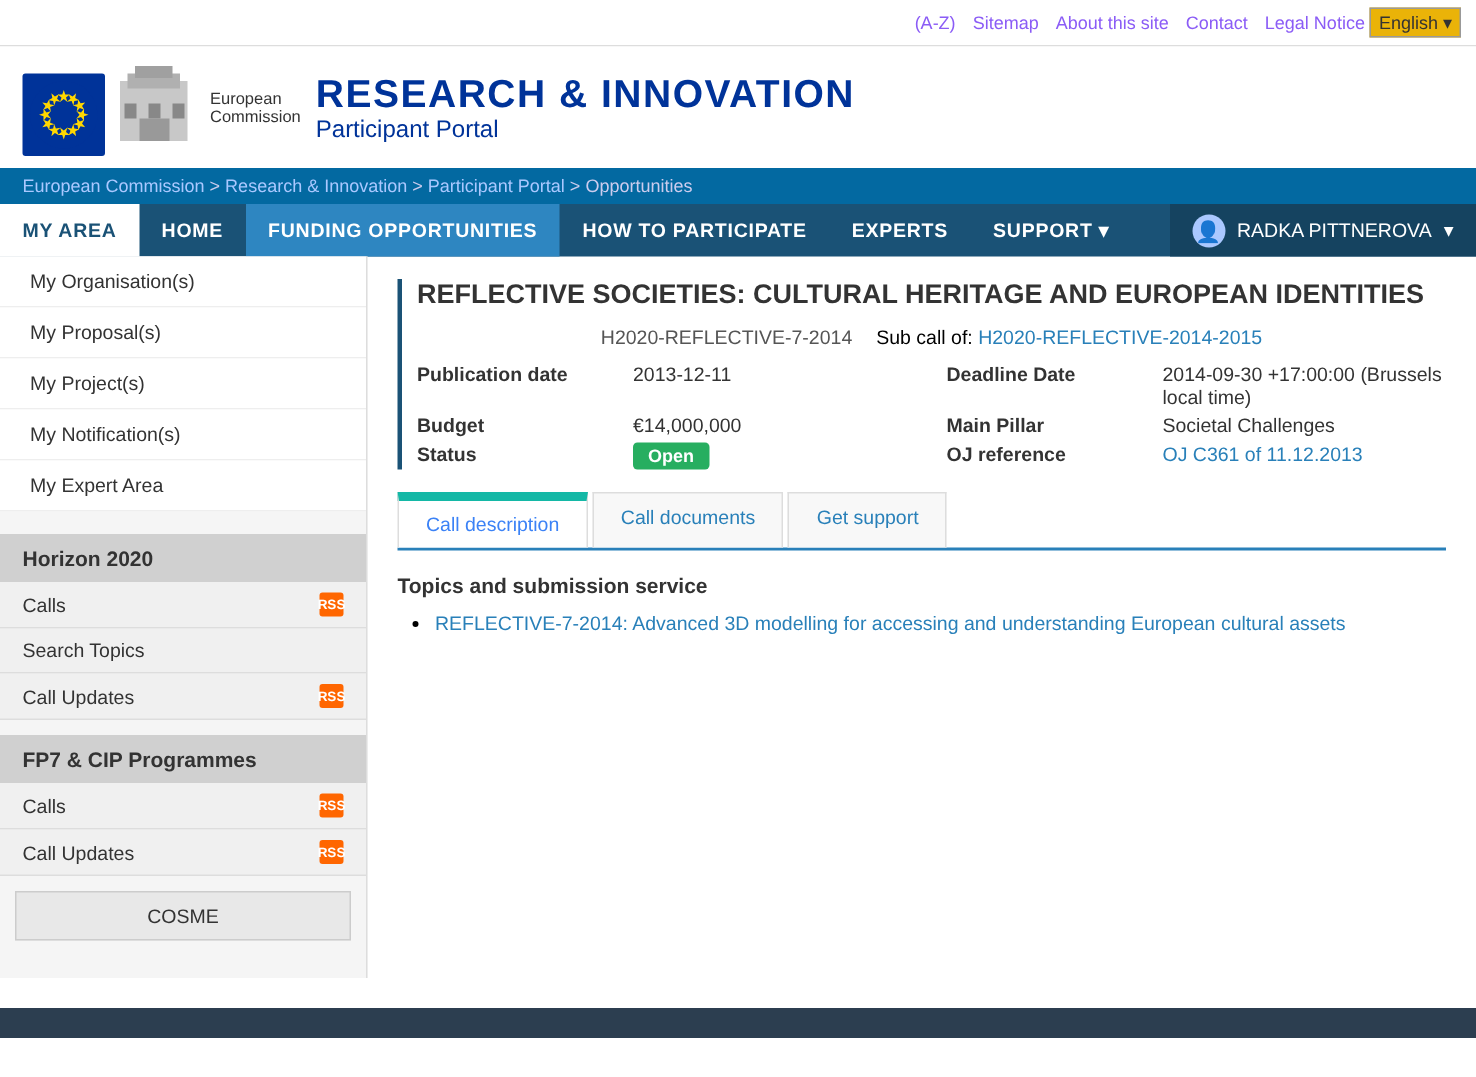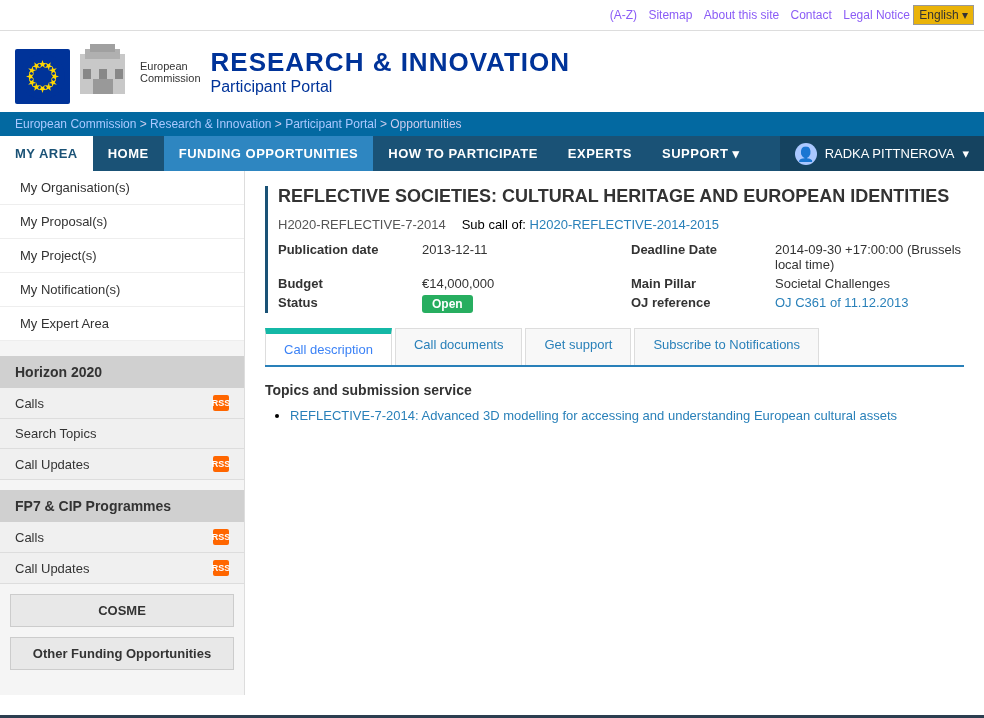--- a/index.html
+++ b/index.html
@@ -177,21 +177,20 @@
     .sidebar-plain {
       display: block;
       padding: 8px 15px;
       background: #e8e8e8;
       border: 1px solid #ccc;
       margin: 10px 10px 5px 10px;
       font-size: 13px;
       color: #333;
       cursor: pointer;
       text-align: center;
-      font-weight: bold;
     }
 
     
     .main-content {
       flex: 1;
       padding: 15px 20px;
     }
 
     .call-title {
       font-size: 18px;
@@ -394,29 +393,28 @@
         <span>Calls</span>
         <div class="rss-icon">RSS</div>
       </div>
       <div class="sidebar-link-item">
         <span>Call Updates</span>
         <div class="rss-icon">RSS</div>
       </div>
     </div>
 
     <a class="sidebar-plain" style="display:block;">COSME</a>
-    <a class="sidebar-plain" style="display:block;">Other Funding Opportunities</a>
   </div>
 
   <div class="main-content">
 
     <div class="left-border">
       <div class="call-title">REFLECTIVE SOCIETIES: CULTURAL HERITAGE AND EUROPEAN IDENTITIES</div>
 
-      <div style="display:flex; justify-content:flex-start; align-items:center; margin-bottom:10px;">
+      <div style="display:flex; justify-content:center; align-items:center; margin-bottom:10px;">
         <span style="color:#555; font-size:13px;">H2020-REFLECTIVE-7-2014</span>
         <span style="font-size:13px;margin-left:16px;">
           <span>Sub call of:</span>
           <a class="meta-link">H2020-REFLECTIVE-2014-2015</a>
         </span>
       </div>
 
       <div class="call-meta">
         <div class="meta-row">
           <span class="meta-label">Publication date</span>
@@ -442,21 +440,20 @@
           <span class="meta-label">OJ reference</span>
           <a class="meta-link">OJ C361 of 11.12.2013</a>
         </div>
       </div>
     </div>
 
     <div class="tabs">
       <div class="tab active">Call description</div>
       <div class="tab">Call documents</div>
       <div class="tab">Get support</div>
-      <div class="tab">Subscribe to Notifications</div>
     </div>
 
     <div class="section-title">Topics and submission service</div>
     <ul class="bullet-list">
       <li>
         <a class="topic-link">REFLECTIVE-7-2014: Advanced 3D modelling for accessing and understanding European cultural assets</a>
       </li>
     </ul>
 
   </div>

